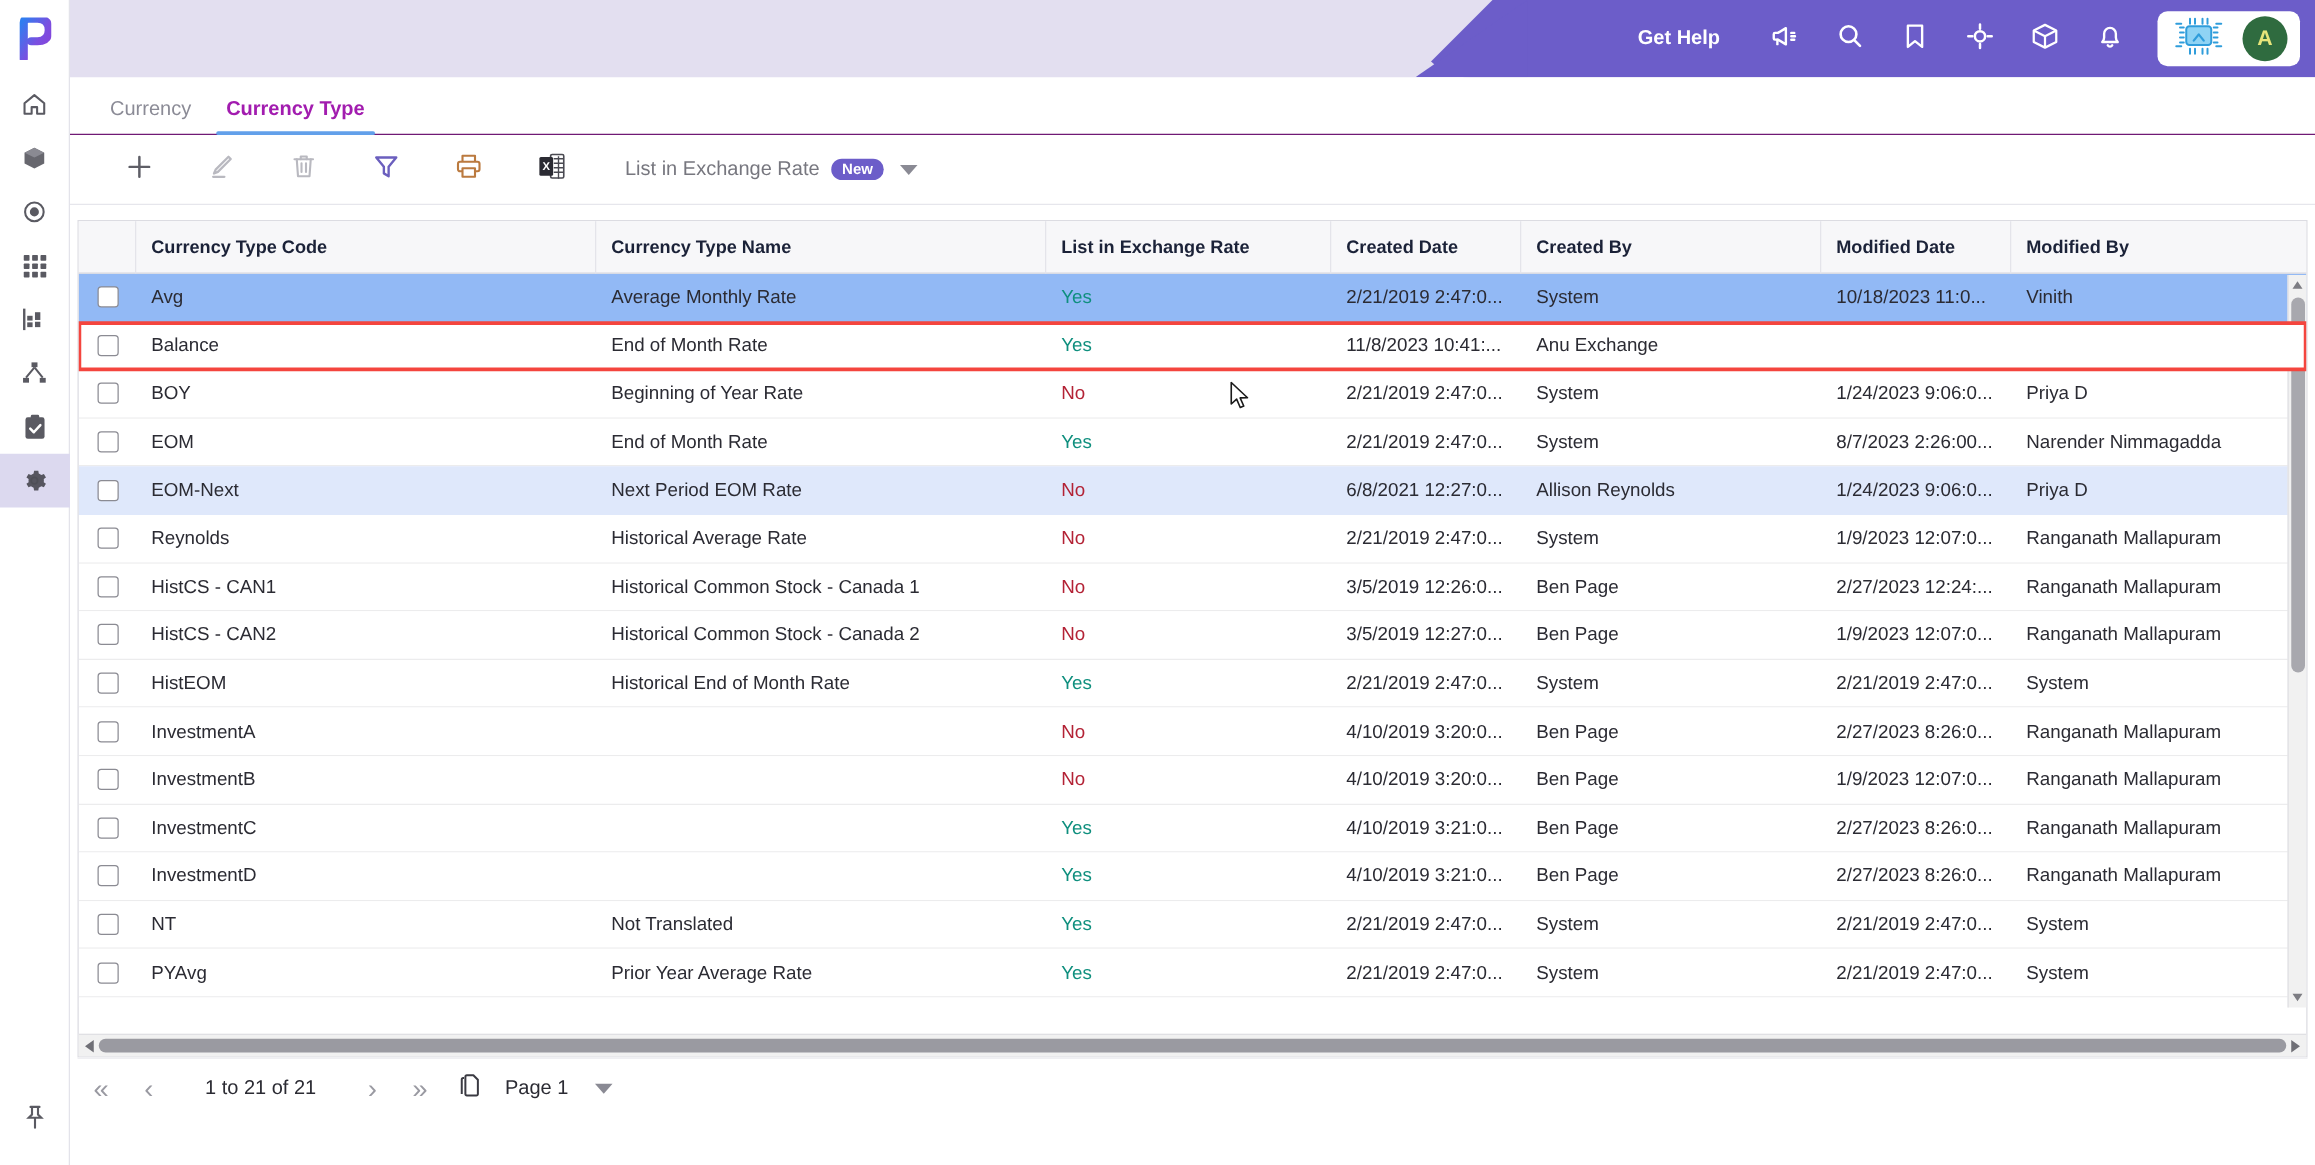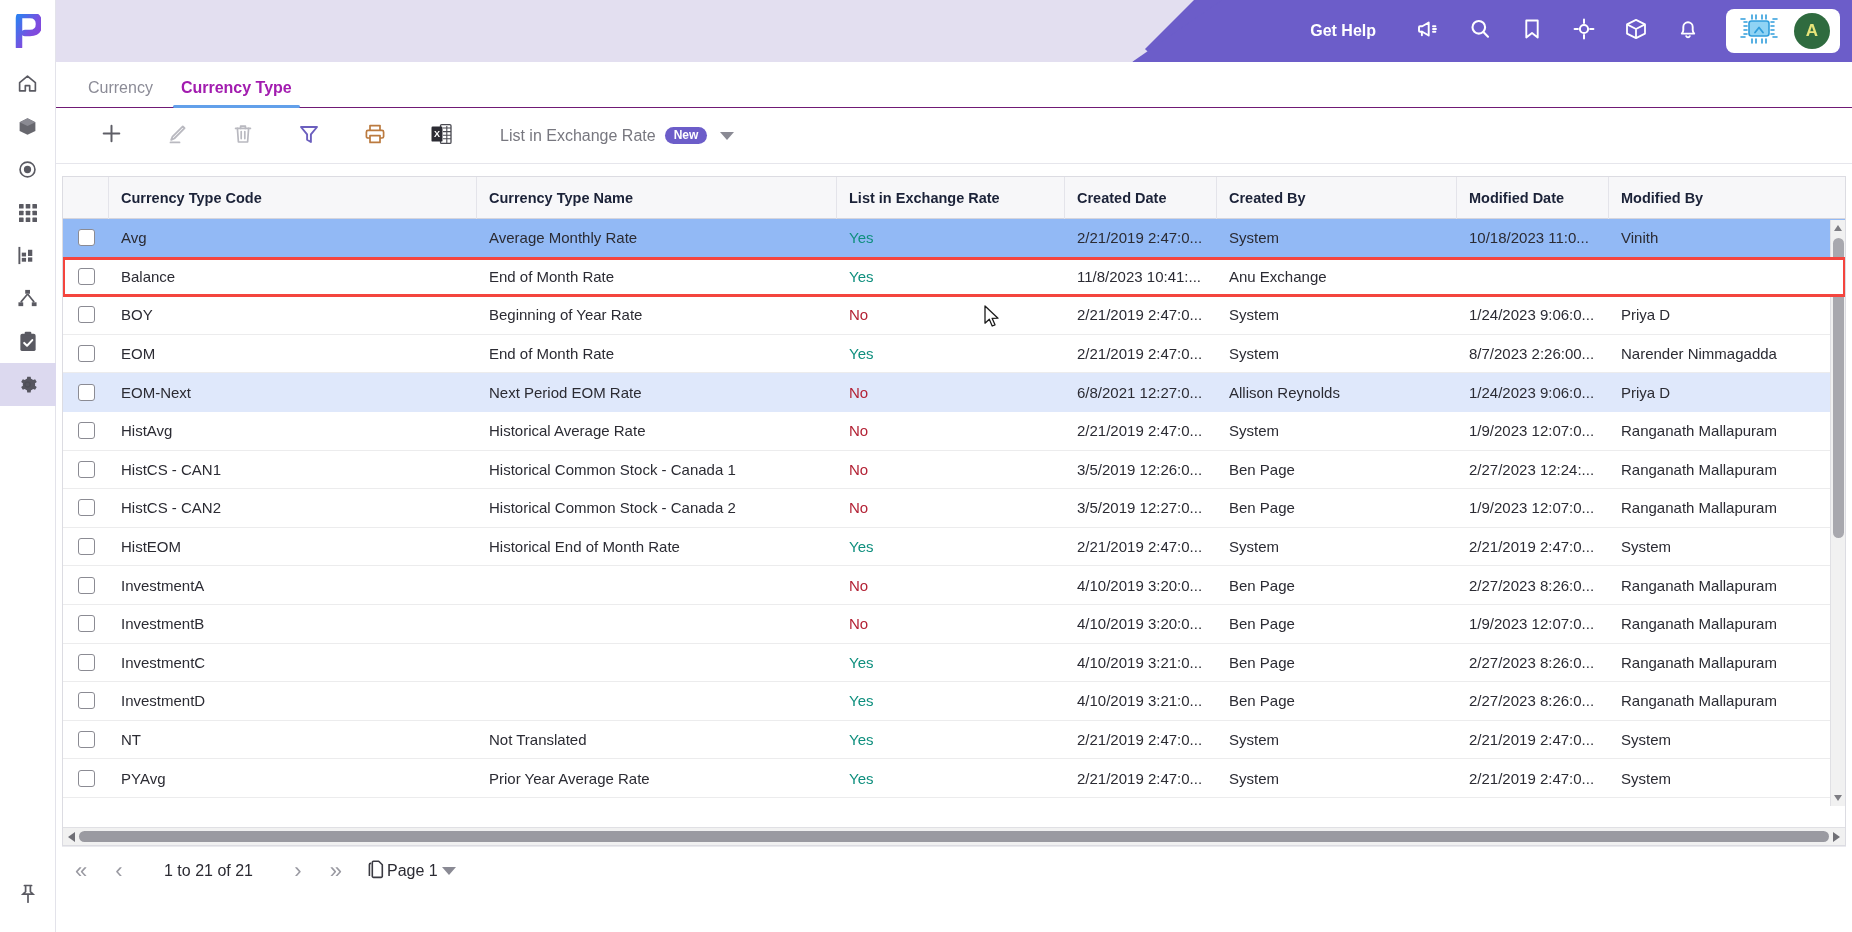--- a/index.html
+++ b/index.html
@@ -192,21 +192,21 @@
     border-top: 1px solid #eaeaee; background: #fff;
   }
   .pg-btn {
     width: 38px; height: 48px; display:flex; align-items:center; justify-content:center;
     color: #9a9aa2; font-size: 22px; cursor: pointer; user-select:none;
   }
   .pg-count {
     font-size: 16px; color: #2b2b33; padding: 0 26px; white-space: nowrap;
   }
   .pg-page {
-    display:flex; align-items:center; gap: 0; margin-left: 12px; cursor:pointer;
+    display:flex; align-items:center; gap: 17px; margin-left: 12px; cursor:pointer;
     font-size: 16px; color: #2b2b33;
   }
 
   
   .mouse-cursor { position: absolute; left: 984px; top: 305px; z-index: 50; pointer-events:none; }
 </style>
 </head>
 <body>
 
 <div id="app">
@@ -538,21 +538,21 @@
           <div class="cell c3 no">No</div>
           <div class="cell c4">6/8/2021 12:27:0...</div>
           <div class="cell c5">Allison Reynolds</div>
           <div class="cell c6">1/24/2023 9:06:0...</div>
           <div class="cell c7">Priya D</div>
         </div>
         <div class="row">
           <div class="cell c0 cb-cell">
             <span class="cbox"></span>
           </div>
-          <div class="cell c1">HistAvg</div>
+          <div class="cell c1">Reynolds</div>
           <div class="cell c2">Historical Average Rate</div>
           <div class="cell c3 no">No</div>
           <div class="cell c4">2/21/2019 2:47:0...</div>
           <div class="cell c5">System</div>
           <div class="cell c6">1/9/2023 12:07:0...</div>
           <div class="cell c7">Ranganath Mallapuram</div>
         </div>
         <div class="row">
           <div class="cell c0 cb-cell">
             <span class="cbox"></span>

